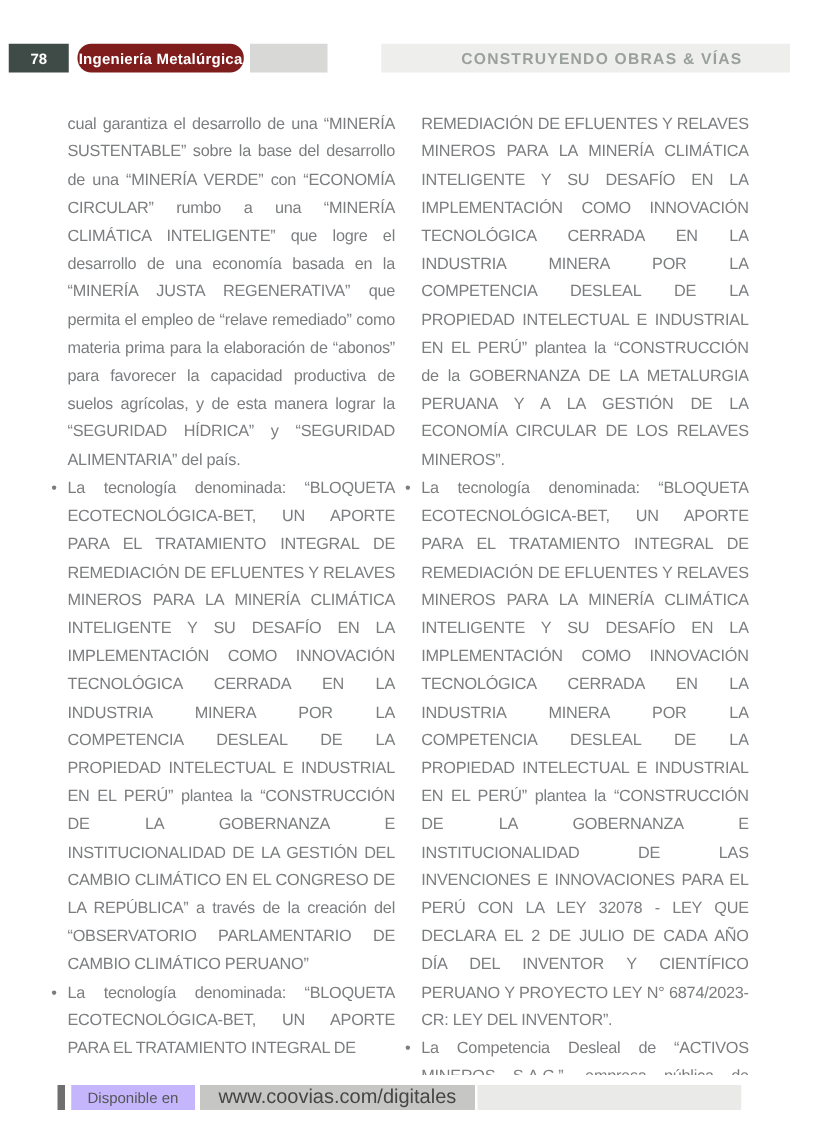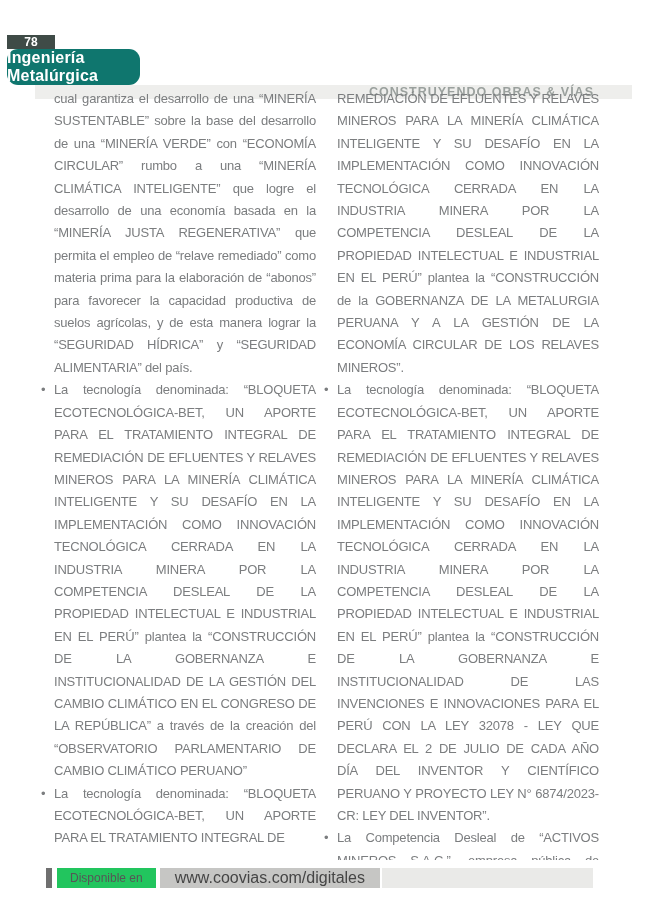--- a/index.html
+++ b/index.html
@@ -7,31 +7,31 @@
     width:650px;height:904px;
     background:#ffffff;
     font-family:"Liberation Sans",sans-serif;
     position:relative;
     overflow:hidden;
   }
 
   
   .header{
     position:absolute;top:35px;left:7px;right:18px;height:23px;
-    display:flex;align-items:stretch;flex-direction:column;
+    display:flex;align-items:stretch;
   }
   .hdr-pagenum{
     width:48px;background:#3f4b47;color:#ffffff;
     font-size:12px;font-weight:bold;
     display:flex;align-items:center;justify-content:center;
   }
   .hdr-gap1{width:7px;}
   .hdr-section{
-    width:133px;background:#0f766e;color:#ffffff;
-    font-size:16px;font-weight:bold;
+    width:133px;background:#7f1d1d;color:#ffffff;
+    font-size:12px;font-weight:bold;
     display:flex;align-items:center;justify-content:center;
     letter-spacing:.2px;
     border-radius:11px;
   }
   .hdr-gap2{width:5px;}
   .hdr-blank{width:62px;background:#d8d8d6;}
   .hdr-gap3{width:15px;}
   .hdr-magbar{
     flex:1;background:#eeeeec;color:#9aa09d;
     font-size:12.5px;font-weight:bold;letter-spacing:1px;
@@ -62,21 +62,21 @@
   }
 
   
   .footer{
     position:absolute;top:868px;left:46px;right:57px;height:20px;
     display:flex;align-items:stretch;
   }
   .ftr-tick{width:6px;background:#6f6f6f;}
   .ftr-gap1{width:5px;}
   .ftr-label{
-    background:#22c55e;color:#565656;
+    background:#c4b5fd;color:#565656;
     font-size:12px;
     display:flex;align-items:center;
     padding:0 13px;
   }
   .ftr-gap2{width:4px;}
   .ftr-url{
     background:#c6c6c4;color:#454545;
     font-size:16px;
     display:flex;align-items:center;
     padding:0 15px;

